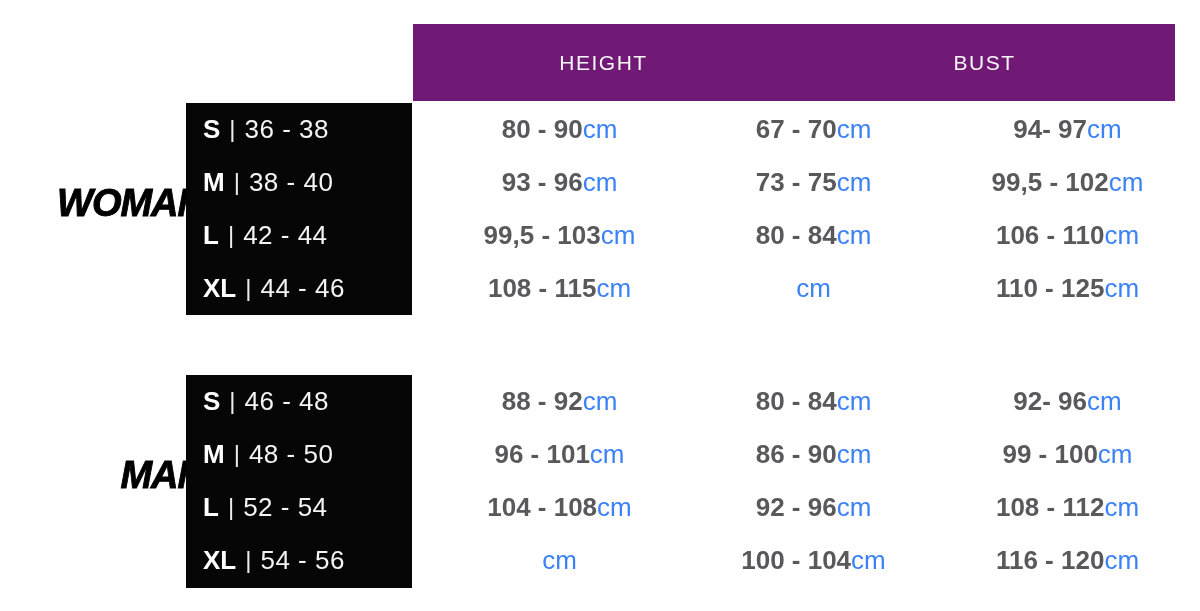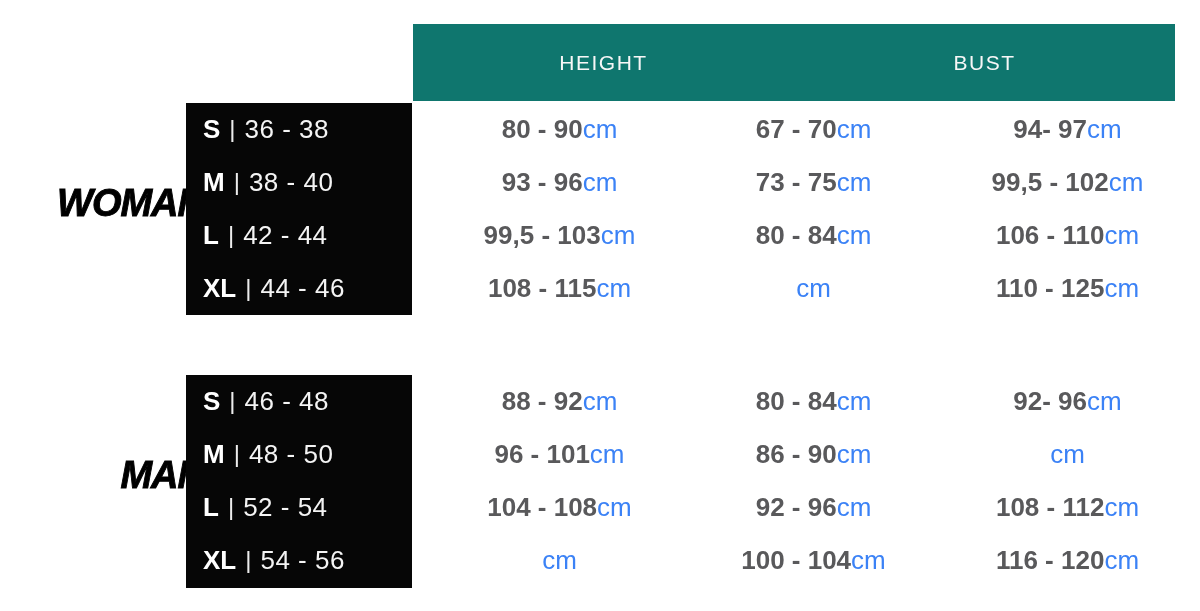--- a/index.html
+++ b/index.html
@@ -10,21 +10,21 @@
     background: #ffffff;
     font-family: "Liberation Sans", sans-serif;
     overflow: hidden;
   }
 
   
   .header-bar {
     position: absolute;
     left: 413px; top: 24px;
     width: 762px; height: 77px;
-    background: #0f766e;
+    background: #701a75;
     display: flex;
   }
   .header-cell {
     flex: 1;
     display: flex;
     align-items: center;
     justify-content: center;
     color: #f7f7f7;
     font-size: 21px;
     font-weight: 400;
@@ -238,20 +238,21 @@
 
     <div class="data-cell">
         <span class="val">96 - 101</span>
         <span class="unit">cm</span>
       </div>
     <div class="data-cell">
         <span class="val">86 - 90</span>
         <span class="unit">cm</span>
       </div>
     <div class="data-cell">
+        <span class="val">99 - 100</span>
         <span class="unit">cm</span>
       </div>
 
     <div class="data-cell">
         <span class="val">104 - 108</span>
         <span class="unit">cm</span>
       </div>
     <div class="data-cell">
         <span class="val">92 - 96</span>
         <span class="unit">cm</span>

